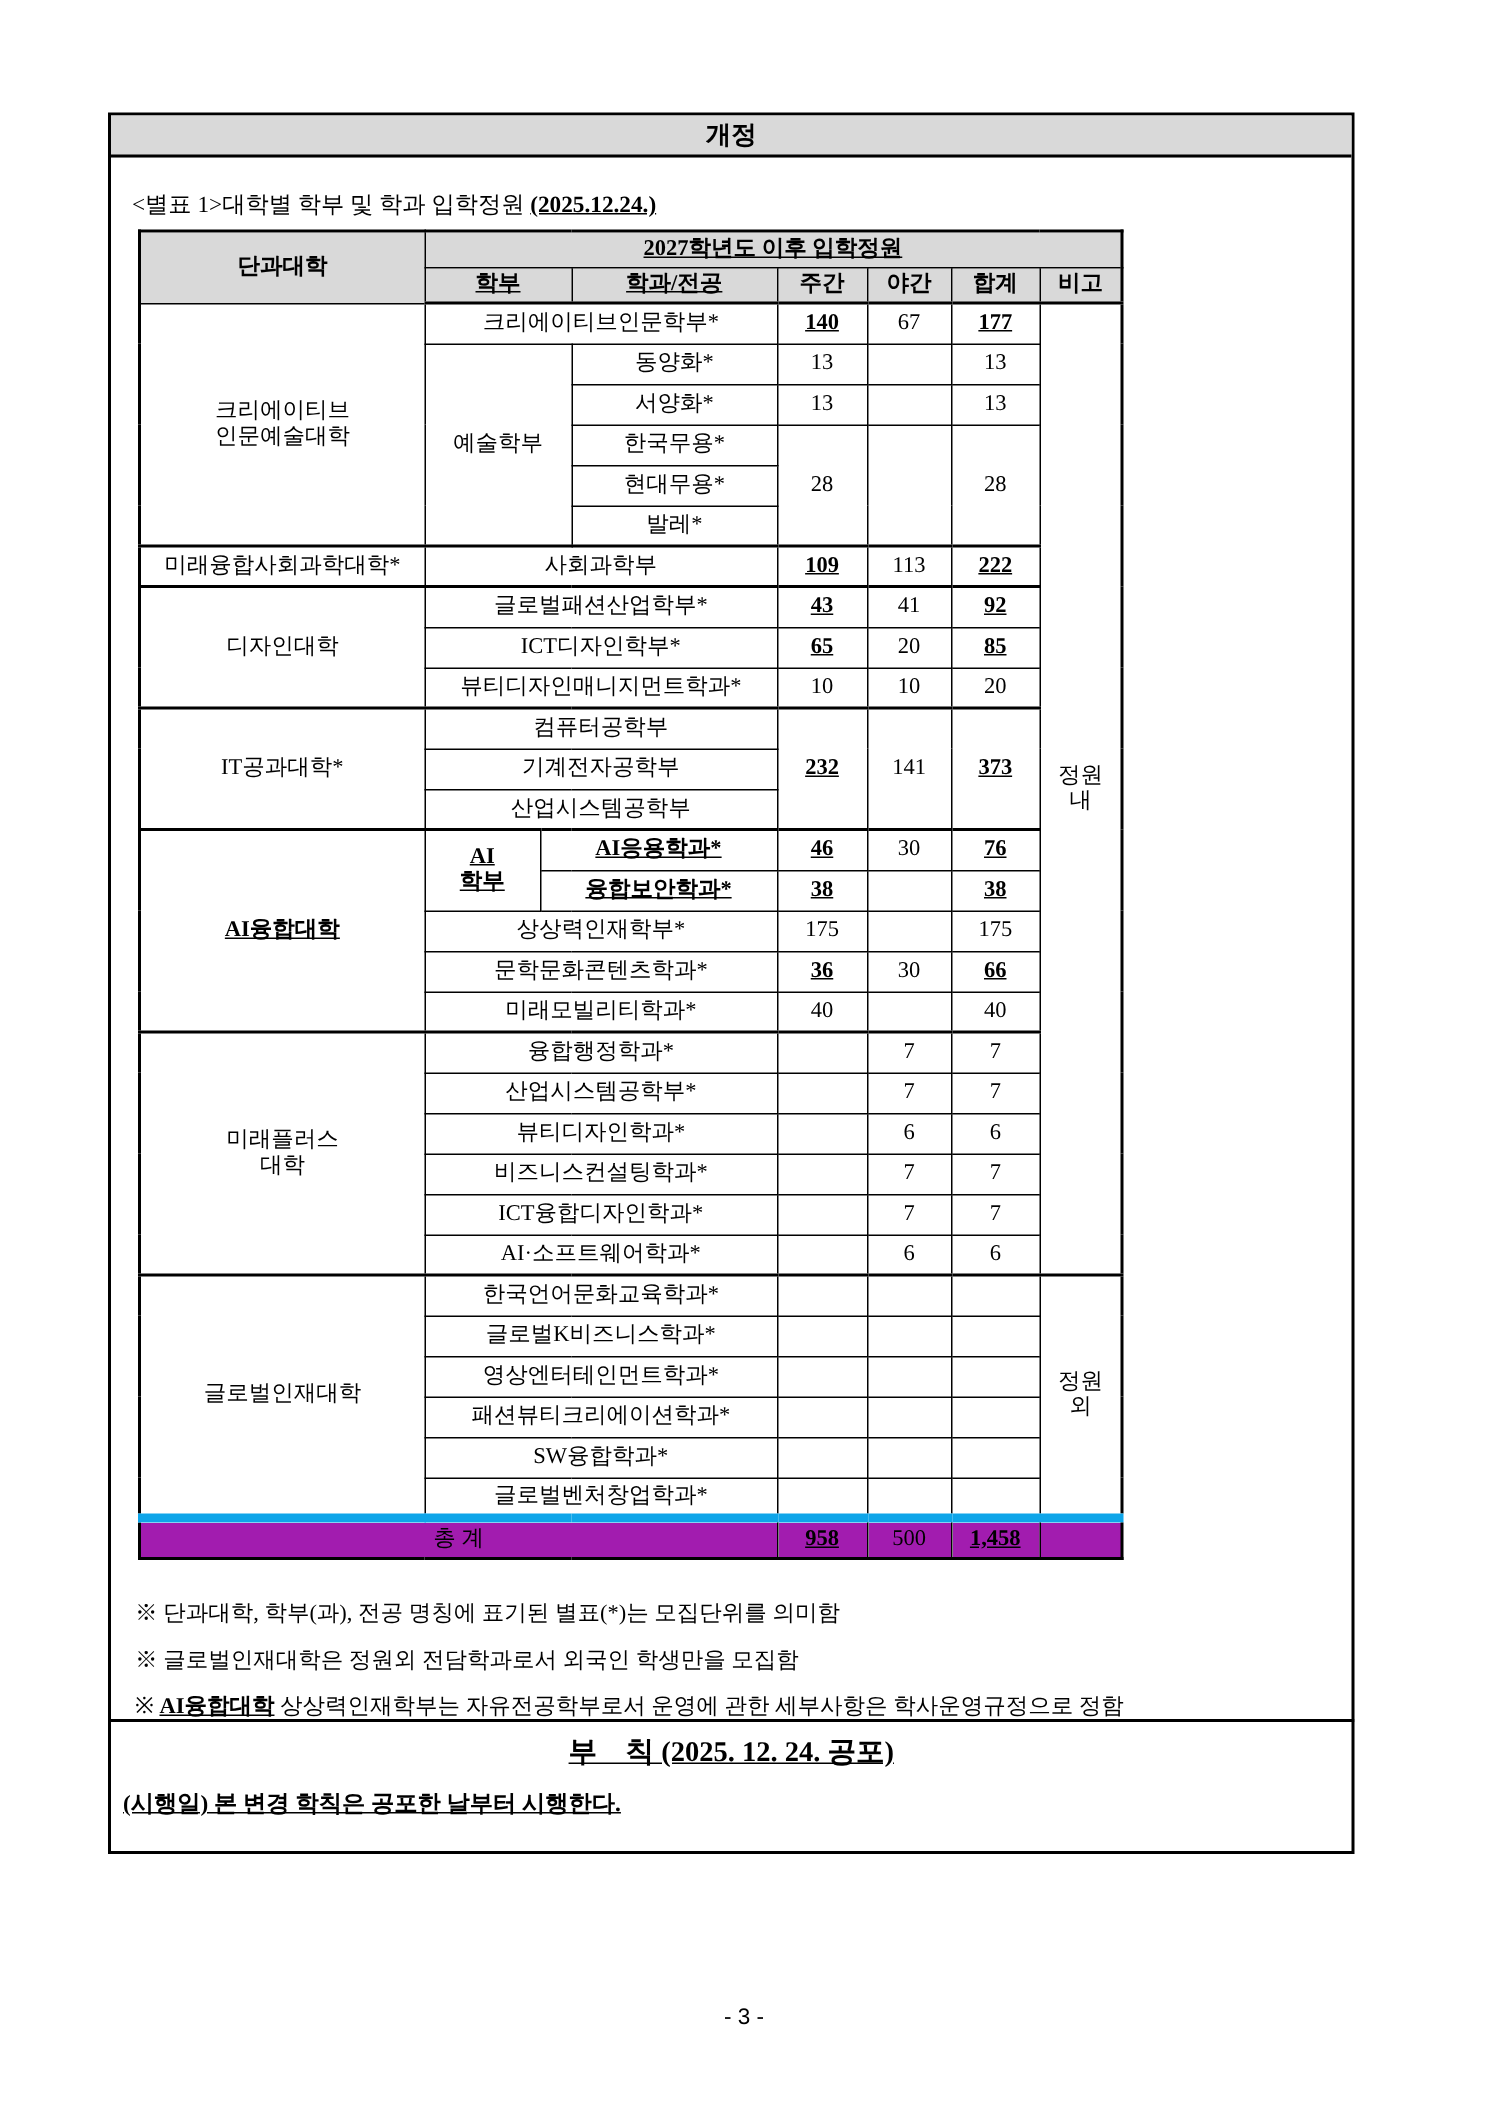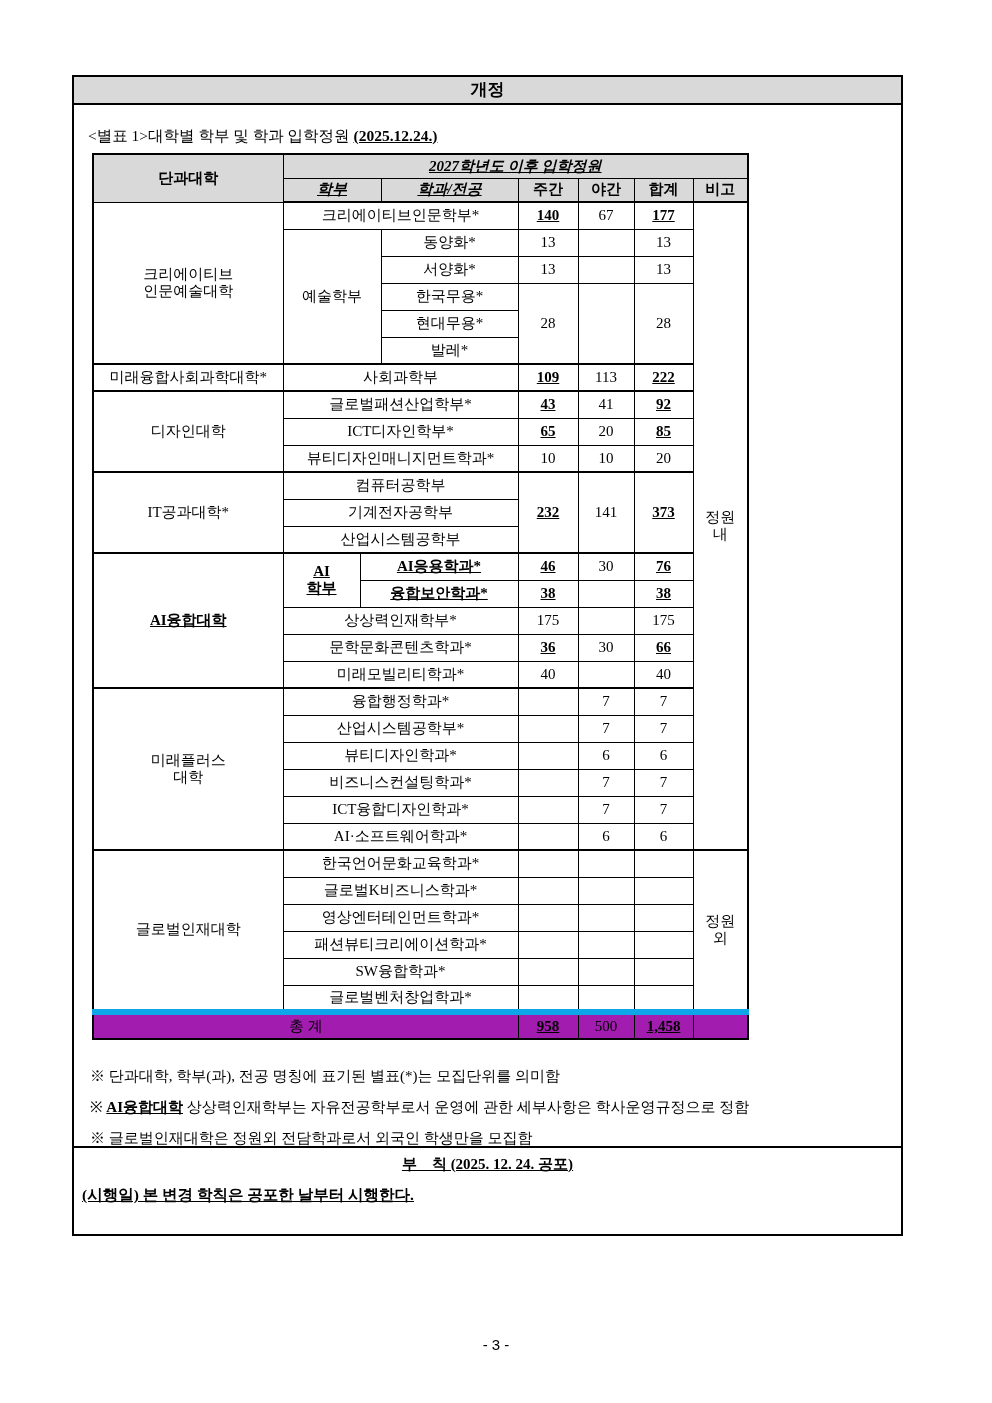--- a/index.html
+++ b/index.html
@@ -13,32 +13,32 @@
              font-size:17px; background:#d9d9d9; border-bottom:2px solid #000; }
   .subtitle { margin:21px 0 2px 14px; font-size:15.5px; }
   .subtitle .date { font-weight:bold; text-decoration:underline; }
 
   table.qt { border-collapse:collapse; table-layout:fixed; width:655px;
              margin:6px 0 0 18px; font-size:15px; border:2px solid #000; }
   table.qt td { border:1px solid #000; text-align:center; vertical-align:middle;
                 height:27px; padding:1px 2px; line-height:1.15; overflow:hidden; }
   tr.hrow td { background:#d9d9d9; font-weight:bold; height:24px; }
   tr.hb td { border-bottom:2px solid #000; }
-  td.u, .u { text-decoration:underline;font-style:italic; }
+  td.u, .u { text-decoration:underline; }
   td.chg, .chg { font-weight:bold; text-decoration:underline; }
   td.ml { white-space:pre-line; }
   tr.st td { border-top:2px solid #000; }
   tr.totalrow td { background:#a21caf; border-top:6px solid #0ea5e9; }
 
   .footnotes { margin:26px 11px 0 16px; font-size:15px; }
   .footnotes .fn { margin-bottom:9px; line-height:1.45; }
 
   .appendix-box { position:absolute; left:72px; top:1146px; width:831px; height:90px;
                   border:2px solid #000; background:#fff; }
-  .apx-title { margin-top:7px; text-align:center; font-weight:bold; font-size:15px;
+  .apx-title { margin-top:7px; text-align:center; font-weight:bold; font-size:19px;
                text-decoration:underline; white-space:pre; }
   .apx-eff { margin:11px 0 0 8px; font-weight:bold; font-size:15.5px;
              text-decoration:underline; }
 
   .page-num { position:absolute; top:1336px; left:0; width:100%; text-align:center;
               font-size:15px; font-family:"Liberation Sans","DejaVu Sans",sans-serif; }
 </style>
 </head>
 <body>
 
@@ -273,24 +273,24 @@
         <td class="chg">958</td>
         <td>500</td>
         <td class="chg">1,458</td>
         <td></td>
       </tr>
     </tbody>
       </table>
 
     <div class="footnotes">
       <div class="fn">※ 단과대학, 학부(과), 전공 명칭에 표기된 별표(*)는 모집단위를 의미함</div>
+      <div class="fn">※ 글로벌인재대학은 정원외 전담학과로서 외국인 학생만을 모집함</div>
       <div class="fn">
         <span>※ </span><span class="chg">AI융합대학</span><span> 상상력인재학부는 자유전공학부로서 운영에 관한 세부사항은 학사운영규정으로 정함</span>
       </div>
-      <div class="fn">※ 글로벌인재대학은 정원외 전담학과로서 외국인 학생만을 모집함</div>
     </div>
   </div>
 
   <div class="appendix-box">
     <div class="apx-title">부    칙 (2025. 12. 24. 공포)</div>
     <div class="apx-eff">(시행일) 본 변경 학칙은 공포한 날부터 시행한다.</div>
   </div>
 
   <div class="page-num">- 3 -</div>
 </div>

